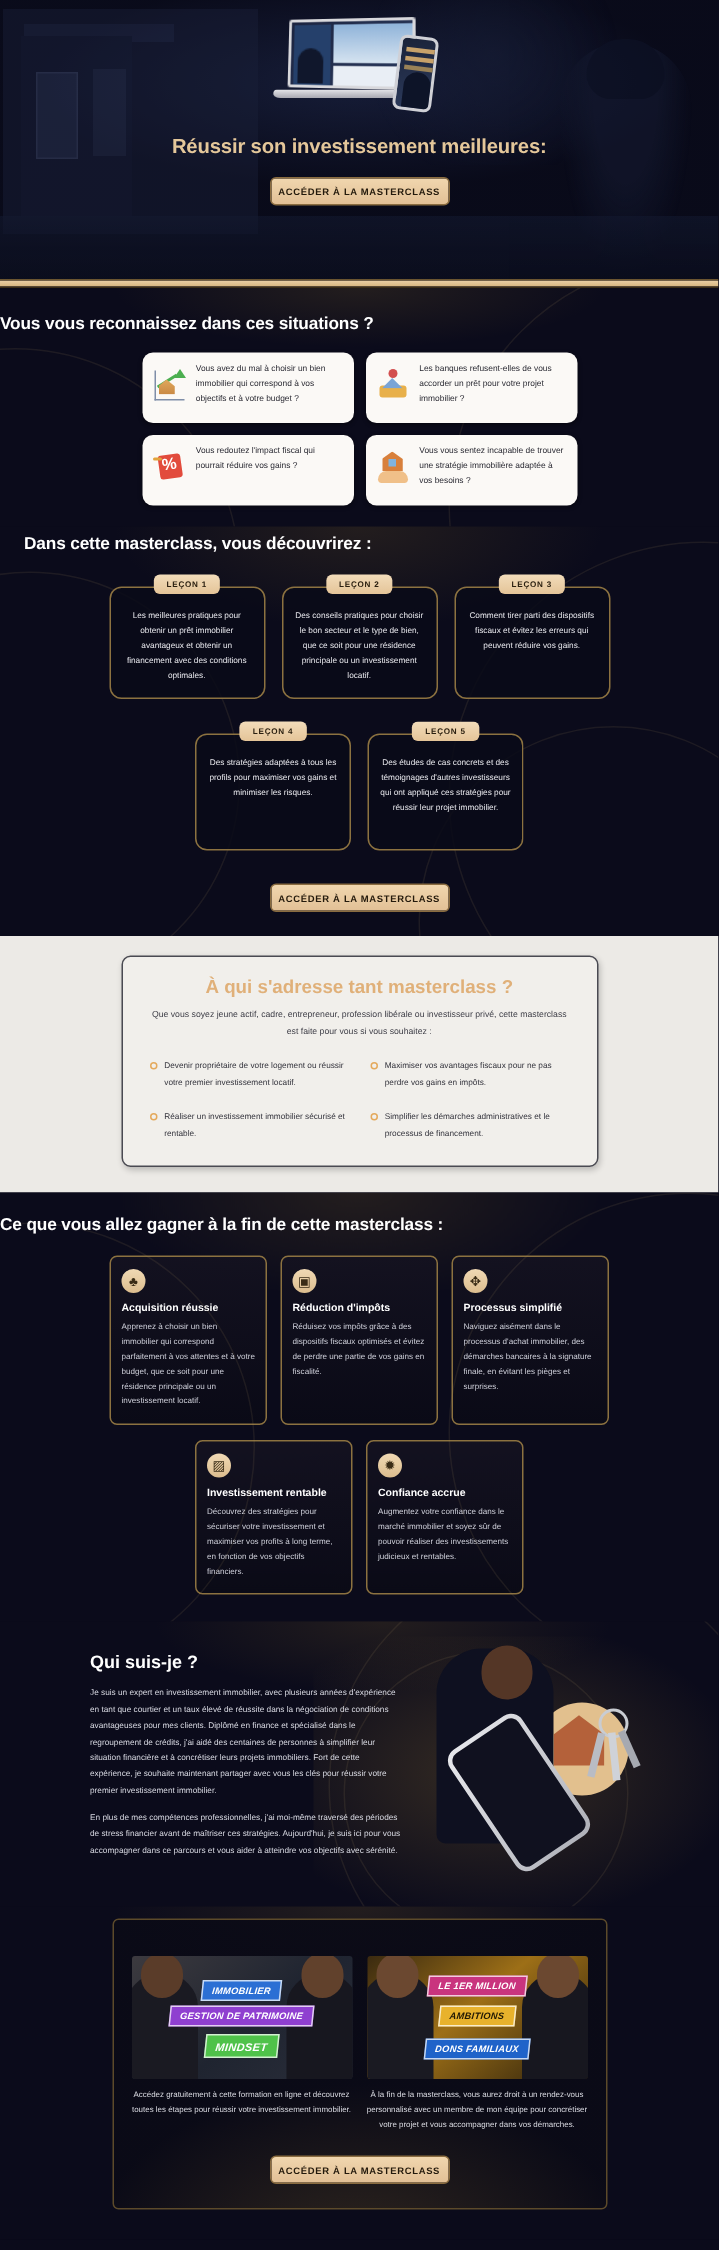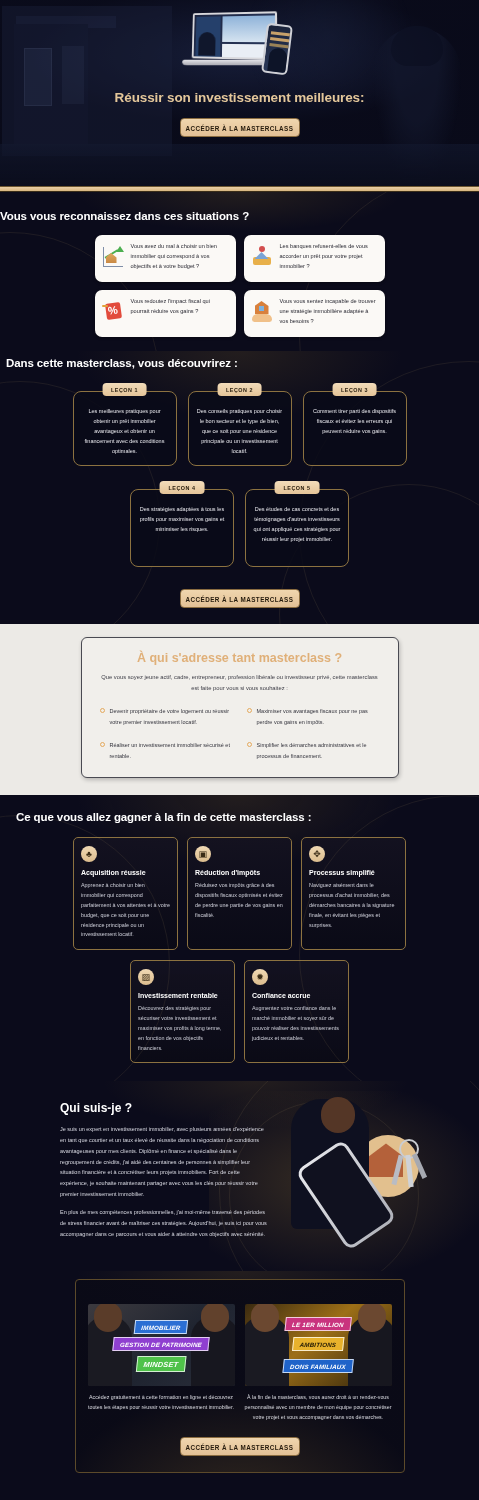--- a/index.html
+++ b/index.html
@@ -173,21 +173,21 @@
 
   .ic-pct:before{content:"";position:absolute;left:5px;top:3px;width:15px;height:16px;background:#e24b3c;border-radius:2px;transform:rotate(-8deg);}
   .ic-pct:after{content:"%";position:absolute;left:7px;top:4px;color:#fff;font-size:11px;font-weight:700;transform:rotate(-8deg);}
   .ic-pct .arm{position:absolute;left:1px;top:5px;width:6px;height:1.8px;background:#e2a33c;border-radius:1px;}
 
   .ic-hands:before{content:"";position:absolute;left:5px;top:1px;width:14px;height:13px;background:#d8803c;clip-path:polygon(50% 0,100% 38%,100% 100%,0 100%,0 38%);}
   .ic-hands:after{content:"";position:absolute;left:2px;bottom:2px;width:20px;height:8px;background:#f0c089;border-radius:9px 9px 4px 4px;}
   .ic-hands .win{position:absolute;left:9px;top:6px;width:5px;height:5px;background:#7fb3e0;z-index:2;}
 
   
-  .les-wrap { padding: 6px 6px 16px; }
+  .les-wrap { padding: 6px 16px 16px; }
   .les-row { display:flex; justify-content:center; gap: 11px; margin-top: 22px; position:relative; }
   .les-card {
     width: 104px;
     border: 1px solid #8c7240;
     border-radius: 8px;
     background: rgba(9,10,24,.85);
     padding: 14px 7px 9px;
     position: relative;
     min-height: 70px;
   }
@@ -218,21 +218,21 @@
   .aud-lead { text-align:center; color:#3d3d46; font-size:5.8px; line-height:1.85; margin-top:7px; }
   .aud-grid { display:grid; grid-template-columns:1fr 1fr; gap:12px 14px; margin-top:13px; }
   .aud-item { display:flex; gap:5px; align-items:flex-start; }
   .aud-dot {
     flex:0 0 5px; width:5px; height:5px; margin-top:2px; border-radius:50%;
     border:1.4px solid #e4a95c;
   }
   .aud-txt { font-size:5.5px; line-height:1.95; color:#33333c; }
 
   
-  .gain-wrap { padding: 16px 16px 18px; }
+  .gain-wrap { padding: 16px 0 18px; }
   .gain-row { display:flex; justify-content:center; gap:9px; margin-top:14px; }
   .gain-card {
     width: 105px; min-height: 92px;
     border:1px solid #8c7240; border-radius:5px;
     background: linear-gradient(180deg, rgba(20,18,32,.9), rgba(10,10,22,.95));
     padding: 8px 7px 9px;
   }
   .gain-ico {
     width: 16px; height:16px; border-radius:50%;
     background: linear-gradient(180deg,#f0d9b4,#dcbd8e);

